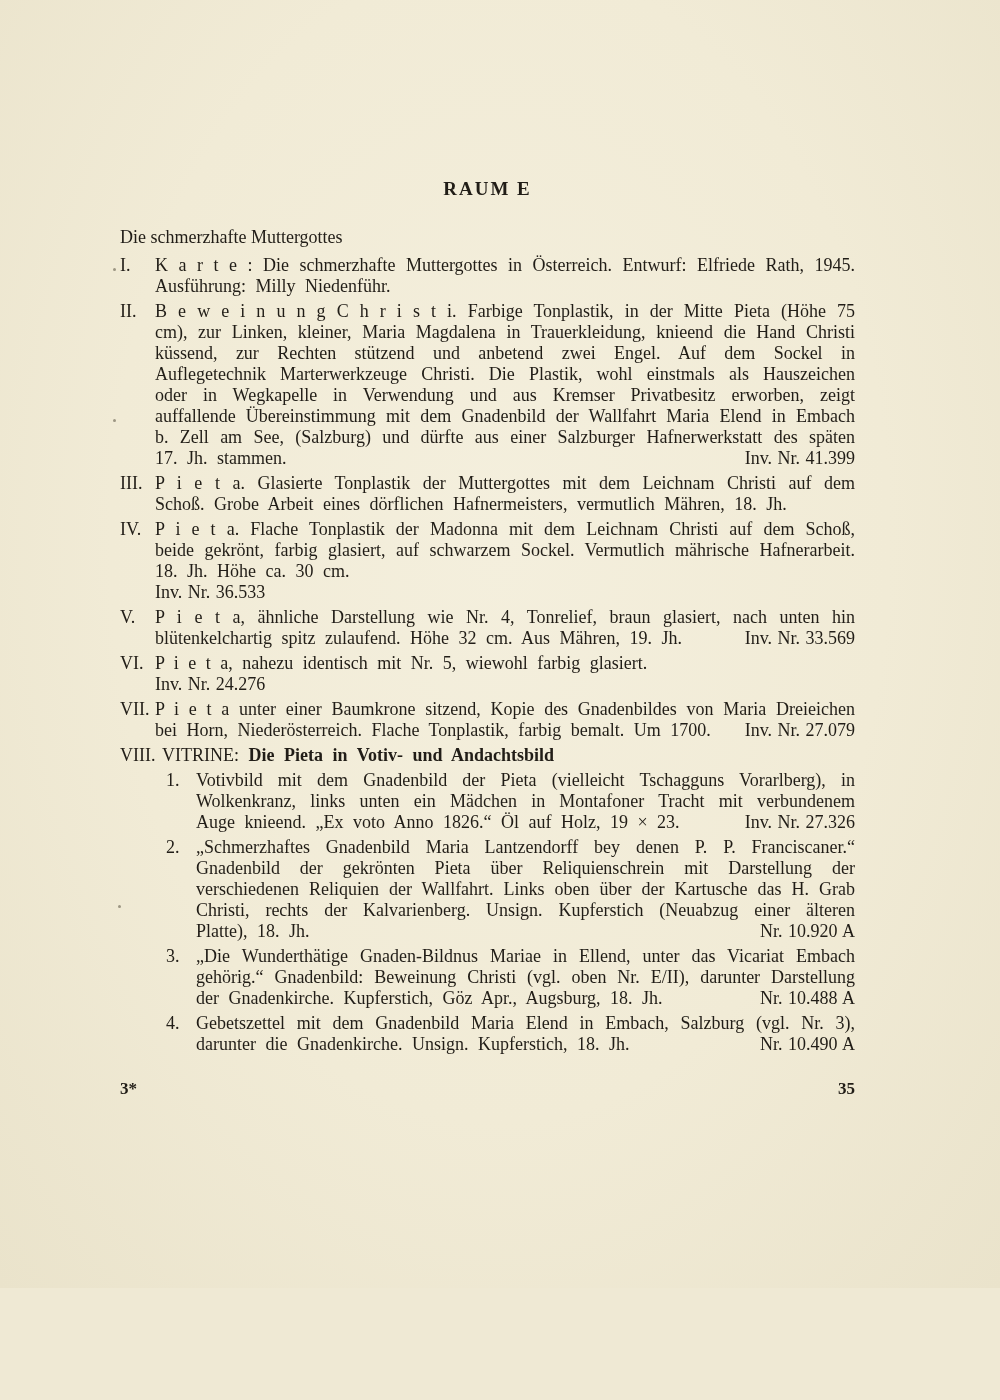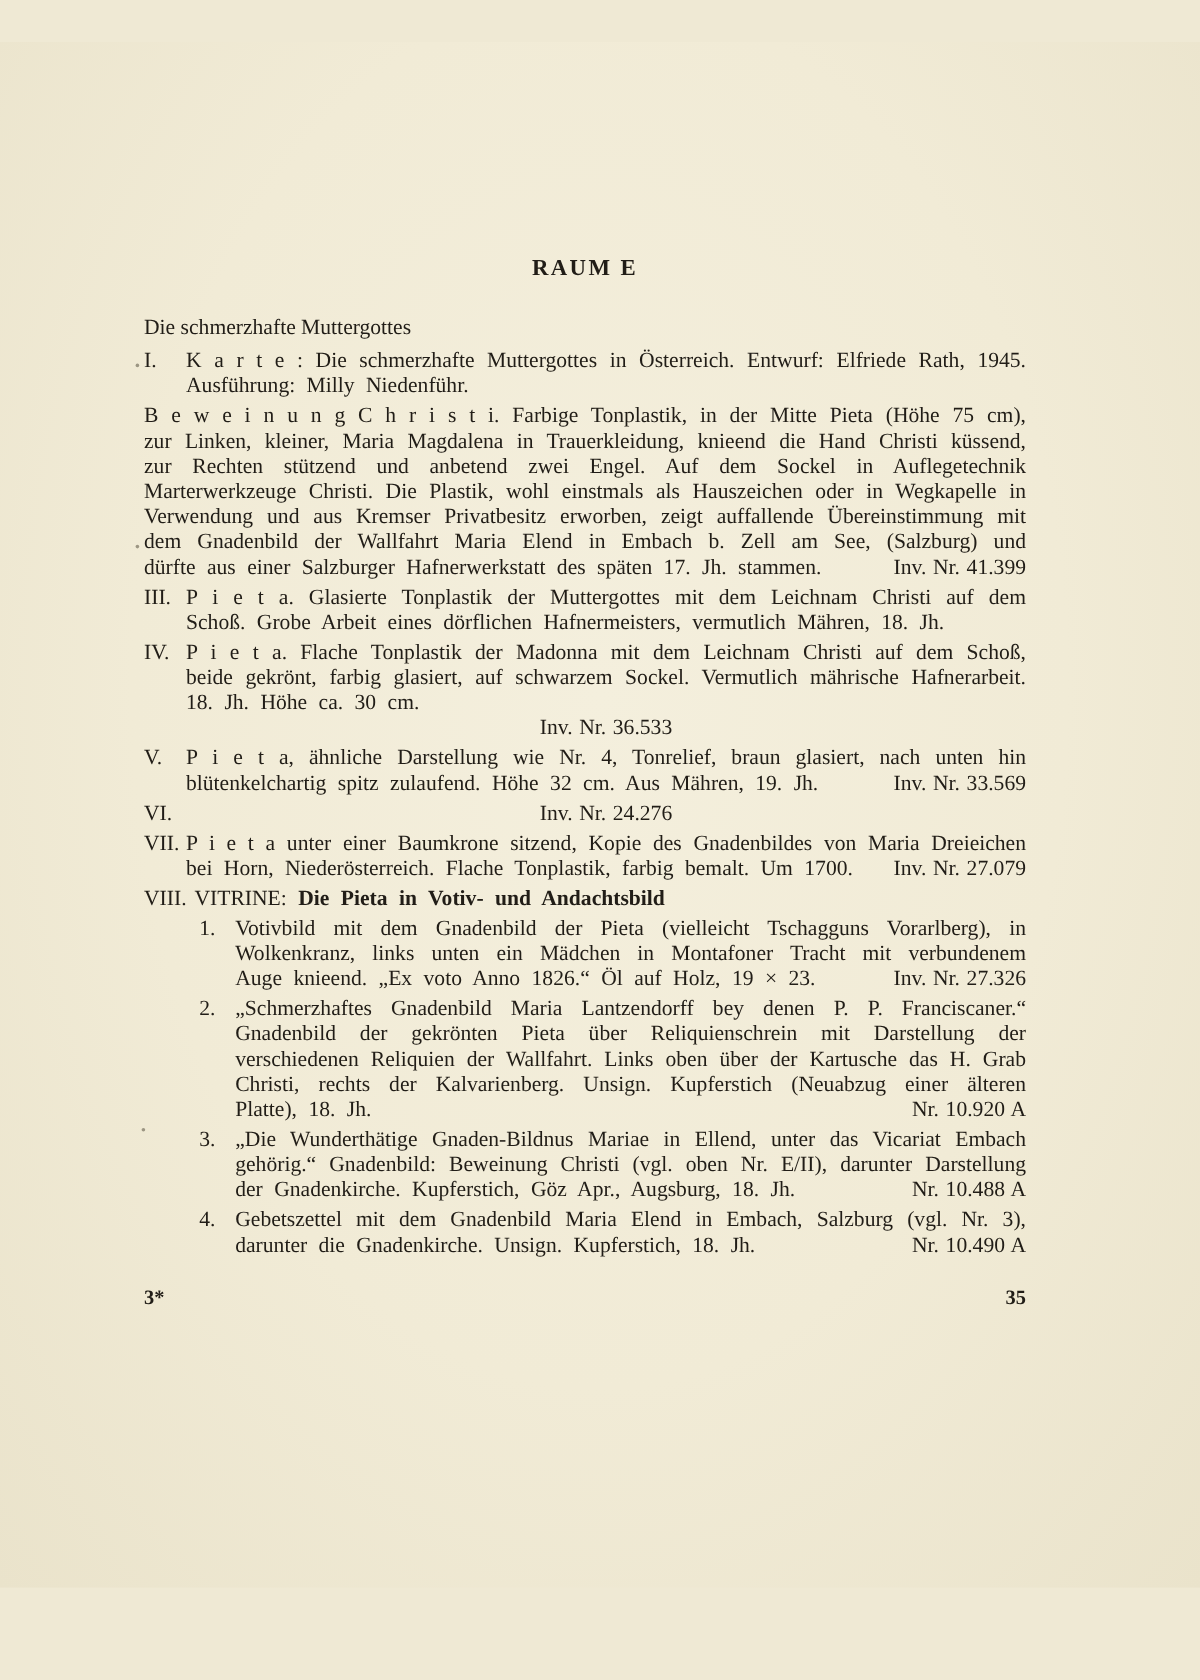--- a/index.html
+++ b/index.html
@@ -9,21 +9,20 @@
     background: #efe9d4;
     font-family: "Liberation Serif", "DejaVu Serif", serif;
     color: #211d17;
     overflow: hidden;
   }
   .page {
     position: relative;
     width: 1000px;
     height: 1288px;
     background: radial-gradient(ellipse at 50% 42%, #f4efdd 0%, #f1ebd6 55%, #eae3cb 100%);
-    margin-top: 35px;
   }
   .content {
     position: absolute;
     left: 120px;
     top: 178px;
     width: 735px;
   }
   .room-title {
     margin: 0 0 27px 0;
     text-align: center;
@@ -50,21 +49,21 @@
     font-size: 18px;
     line-height: 21px;
     text-align: justify;
     word-spacing: 5px;
   }
   .text::after { content: ""; display: block; clear: both; }
   .inv { float: right; word-spacing: 1px; }
   .inv-line {
     font-size: 18px;
     line-height: 21px;
-    text-align: center;
+    text-align: left;
     word-spacing: 1px;
   }
   .subentries { margin-left: 46px; }
   .sub .num { flex: 0 0 30px; width: 30px; }
   .vitrine-title { font-weight: 700; }
   .footer {
     margin-top: 24px;
     display: flex;
     justify-content: space-between;
     font-size: 17px;
@@ -94,20 +93,21 @@
     <h2 class="section-heading">Die schmerzhafte Muttergottes</h2>
 
     <div class="entry">
       <div class="num">I.</div>
       <div class="body">
         <p class="text"><span>K a r t e :  Die schmerzhafte Muttergottes in Österreich. Entwurf: Elfriede Rath, 1945. Ausführung: Milly Niedenführ.</span></p>
       </div>
     </div>
 
     <div class="entry">
+      <div class="num">II.</div>
       <div class="body">
         <p class="text"><span>B e w e i n u n g   C h r i s t i.  Farbige Tonplastik, in der Mitte Pieta (Höhe 75 cm), zur Linken, kleiner, Maria Magdalena in Trauerkleidung, knieend die Hand Christi küssend, zur Rechten stützend und anbetend zwei Engel. Auf dem Sockel in Auflegetechnik Marterwerkzeuge Christi. Die Plastik, wohl einstmals als Hauszeichen oder in Wegkapelle in Verwendung und aus Kremser Privatbesitz erworben, zeigt auffallende Übereinstimmung mit dem Gnadenbild der Wallfahrt Maria Elend in Embach b. Zell am See, (Salzburg) und dürfte aus einer Salzburger Hafnerwerkstatt des späten 17. Jh. stammen.</span> <span class="inv">Inv. Nr. 41.399</span></p>
       </div>
     </div>
 
     <div class="entry">
       <div class="num">III.</div>
       <div class="body">
         <p class="text"><span>P i e t a.  Glasierte Tonplastik der Muttergottes mit dem Leichnam Christi auf dem Schoß. Grobe Arbeit eines dörflichen Hafnermeisters, vermutlich Mähren, 18. Jh.</span></p>
       </div>
@@ -124,20 +124,21 @@
     <div class="entry">
       <div class="num">V.</div>
       <div class="body">
         <p class="text"><span>P i e t a,  ähnliche Darstellung wie Nr. 4, Tonrelief, braun glasiert, nach unten hin blütenkelchartig spitz zulaufend. Höhe 32 cm. Aus Mähren, 19. Jh.</span> <span class="inv">Inv. Nr. 33.569</span></p>
       </div>
     </div>
 
     <div class="entry">
       <div class="num">VI.</div>
       <div class="body">
+        <p class="text"><span>P i e t a,  nahezu identisch mit Nr. 5, wiewohl farbig glasiert.</span></p>
         <div class="inv-line">Inv. Nr. 24.276</div>
       </div>
     </div>
 
     <div class="entry">
       <div class="num">VII.</div>
       <div class="body">
         <p class="text"><span>P i e t a  unter einer Baumkrone sitzend, Kopie des Gnadenbildes von Maria Dreieichen bei Horn, Niederösterreich. Flache Tonplastik, farbig bemalt. Um 1700.</span> <span class="inv">Inv. Nr. 27.079</span></p>
       </div>
     </div>

